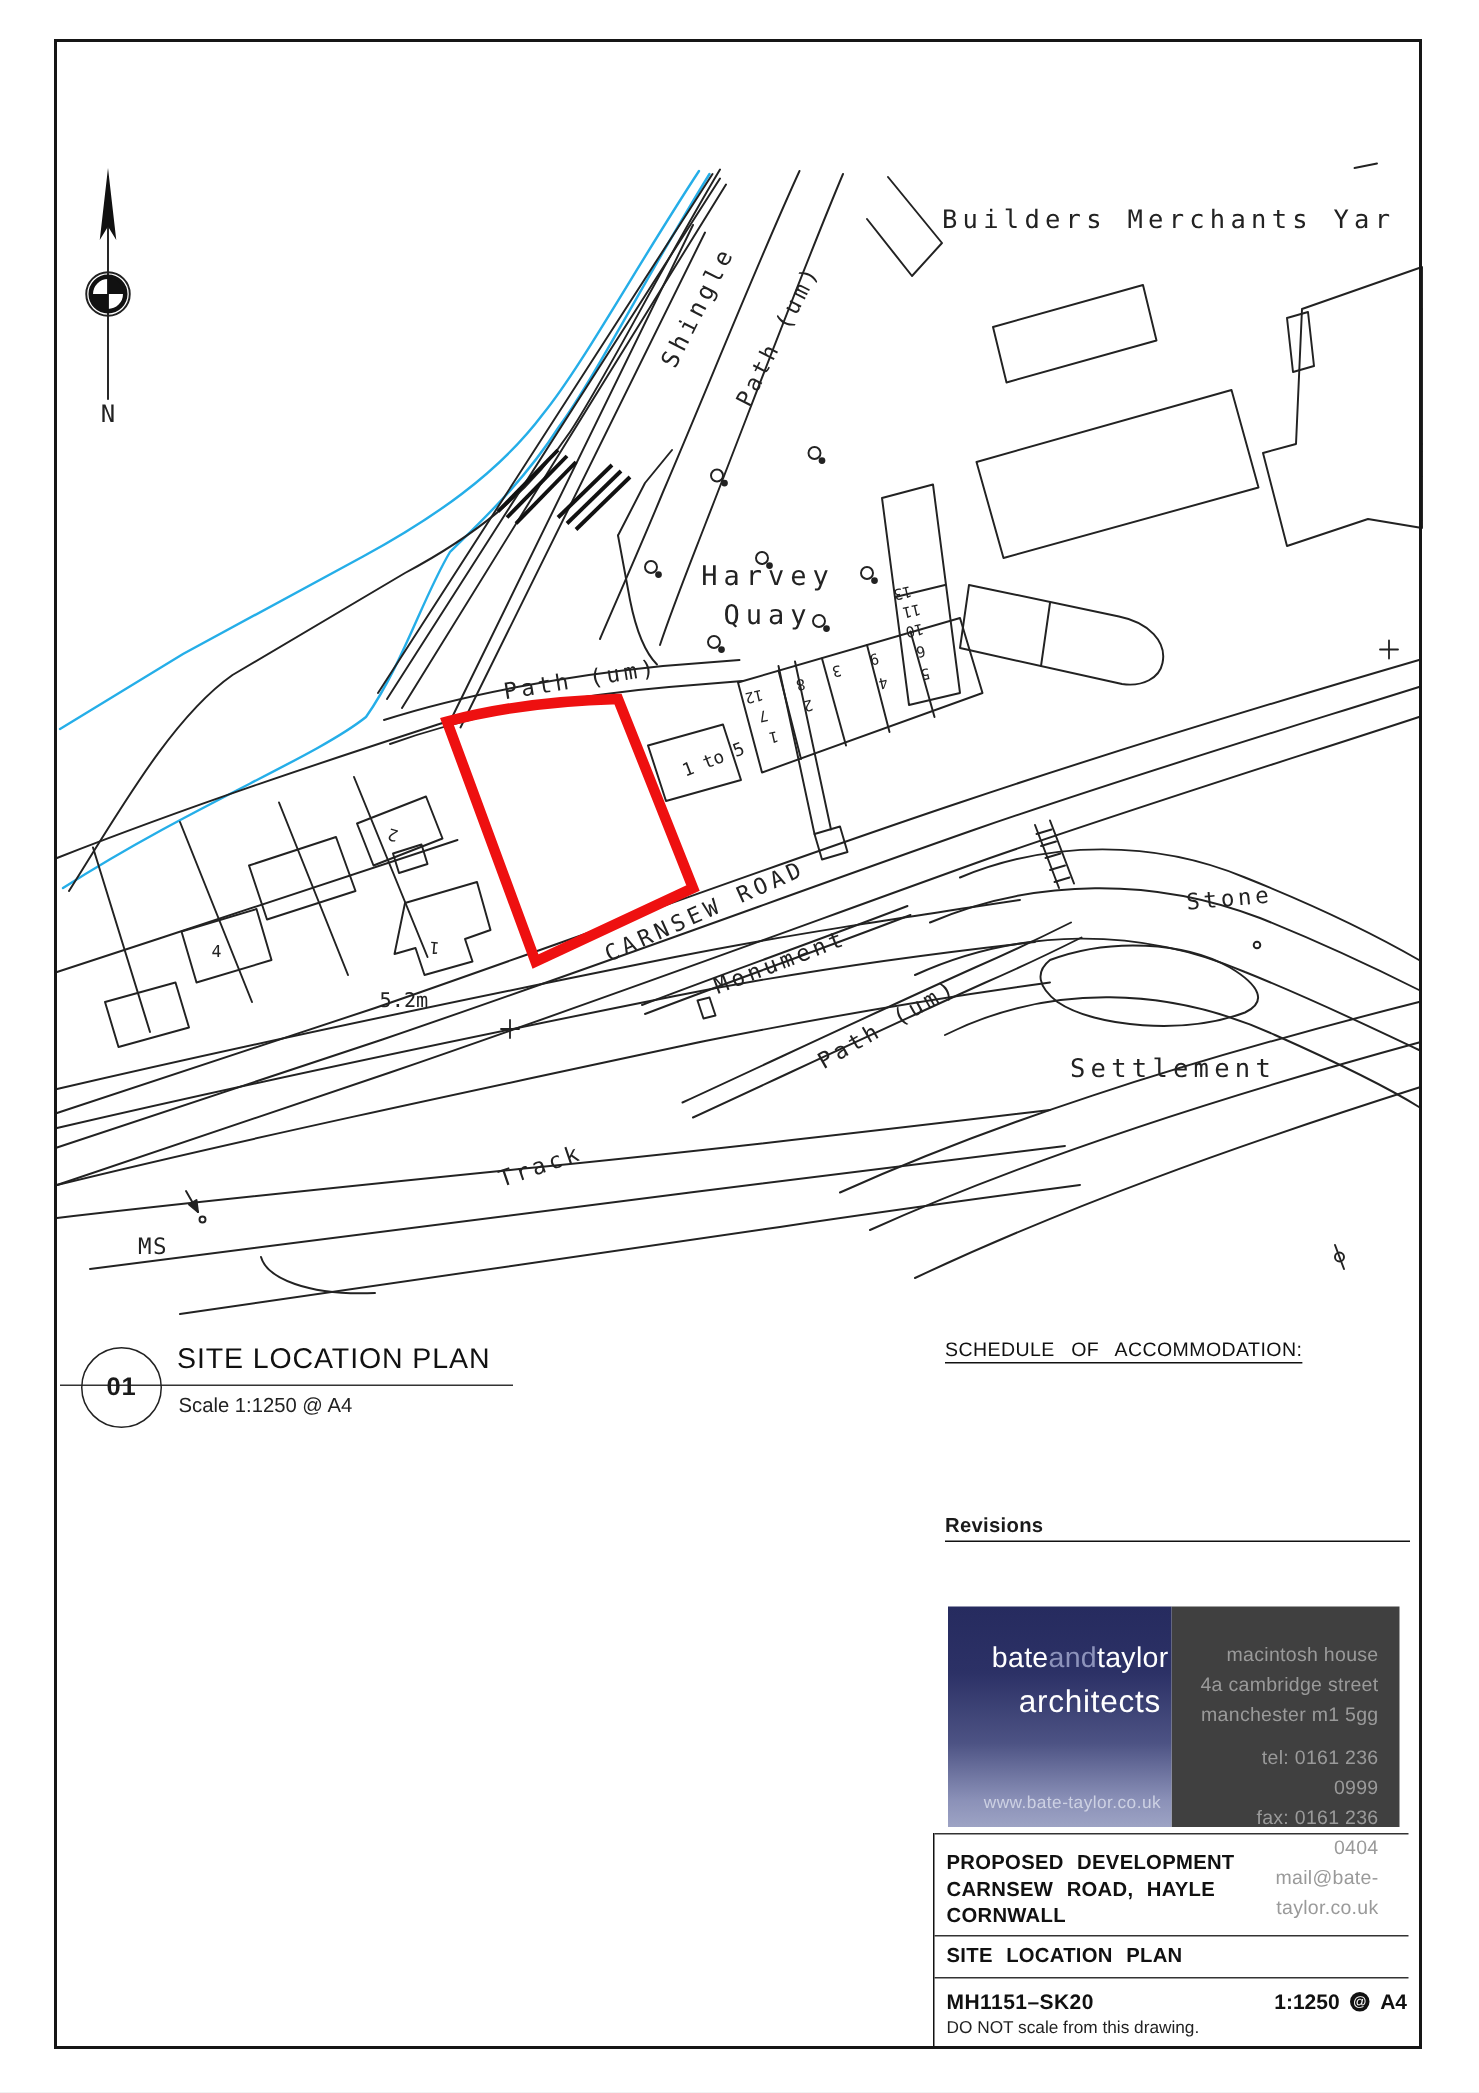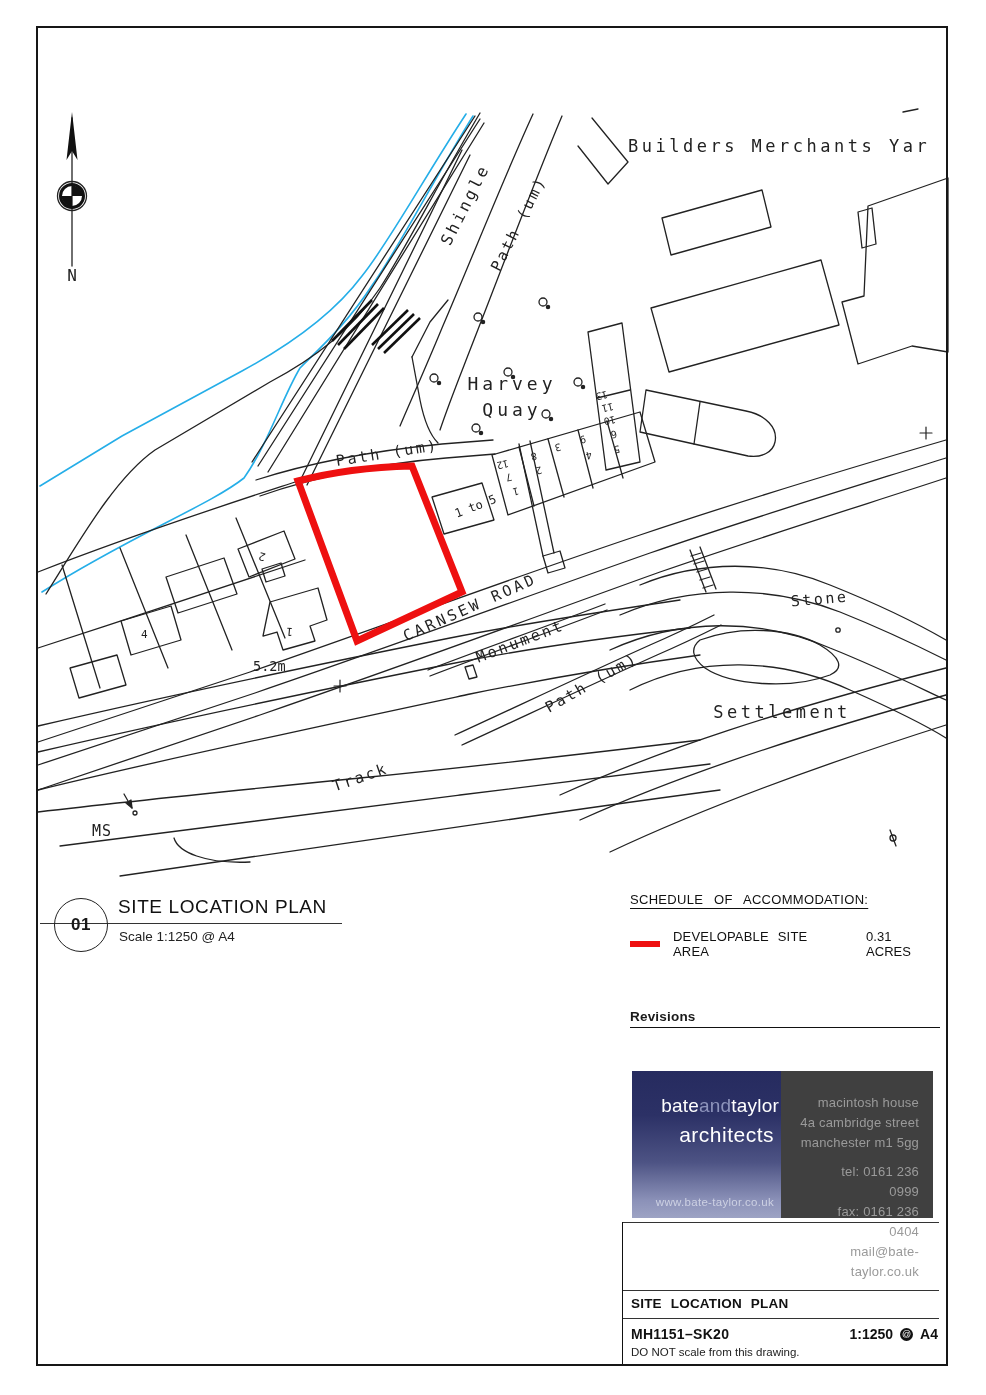--- a/index.html
+++ b/index.html
@@ -253,25 +253,20 @@
 
   <div class="tline"></div>
   <div class="tcircle">
     <span>01</span>
   </div>
   <div class="ttitle">SITE LOCATION PLAN</div>
   <div class="tscale">Scale 1:1250 @ A4</div>
 
   <div class="legend">
     <div class="hd">SCHEDULE OF ACCOMMODATION:</div>
-    <div class="row">
-      <span class="swatch"></span>
-      <span class="lab">DEVELOPABLE SITE AREA</span>
-      <span class="val">0.31 ACRES</span>
-    </div>
   </div>
 
   <div class="revisions">
     <div class="hd">Revisions</div>
     <div class="rule"></div>
   </div>
 
   <div class="logocard">
     <div class="logoleft">
       <div class="brand"><span>bate</span><span class="mid">and</span><span>taylor</span></div>
@@ -285,20 +280,25 @@
       <div class="grp2">
         <div>tel: 0161 236 0999</div>
         <div>fax: 0161 236 0404</div>
         <div>mail@bate-taylor.co.uk</div>
       </div>
     </div>
   </div>
 
   <div class="tb-vline"></div>
   <div class="tb-rule" style="top:1222px"></div>
+  <div class="tb-proj">
+    <div>PROPOSED DEVELOPMENT</div>
+    <div>CARNSEW ROAD, HAYLE</div>
+    <div>CORNWALL</div>
+  </div>
   <div class="tb-rule" style="top:1290px"></div>
   <div class="tb-name">SITE LOCATION PLAN</div>
   <div class="tb-rule" style="top:1318px"></div>
   <div class="tb-num">MH1151–SK20</div>
   <div class="tb-scale">
     <span>1:1250</span>
     <span class="atbadge">@</span>
     <span>A4</span>
   </div>
   <div class="tb-note">DO NOT scale from this drawing.</div>

